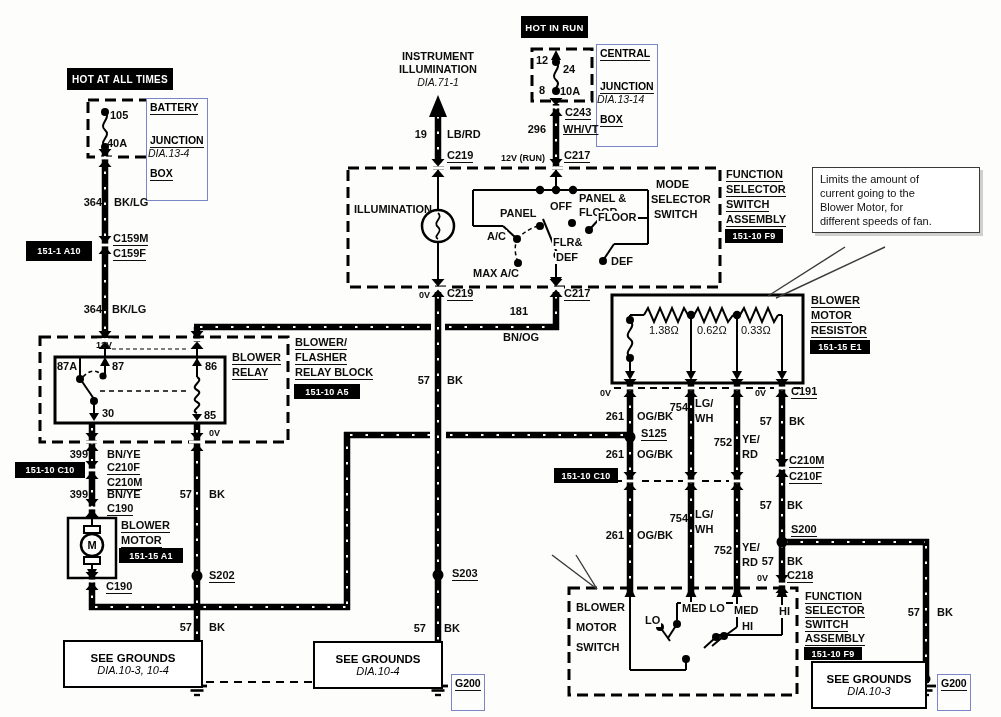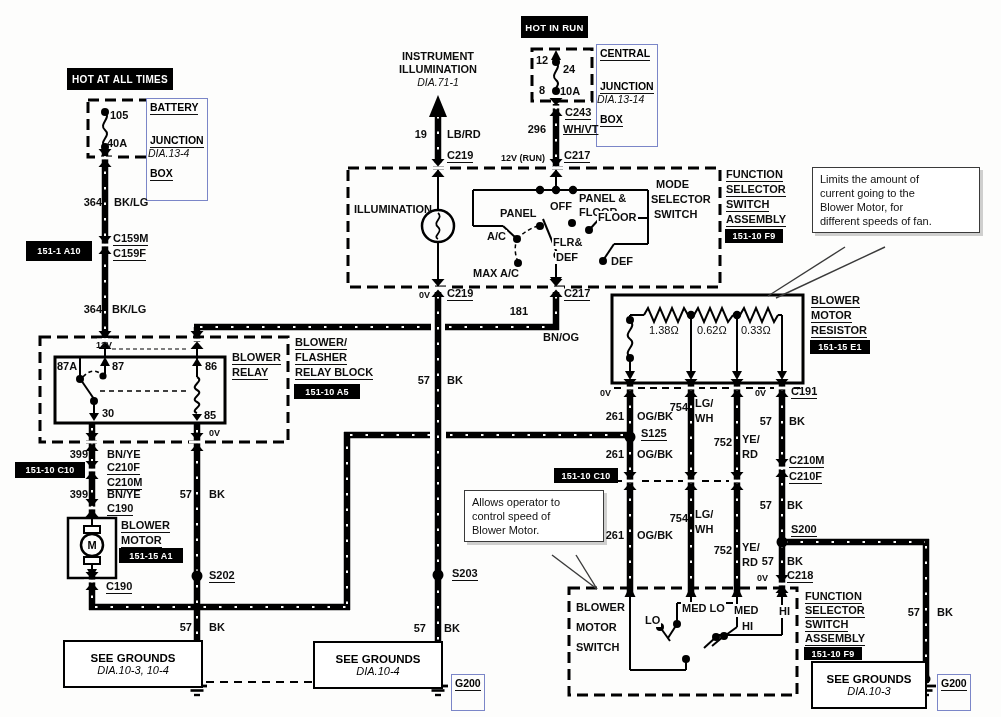--- a/index.html
+++ b/index.html
@@ -401,42 +401,37 @@
 <div class="lb" style="left:726px;top:168px;"><span class="un">FUNCTION</span></div>
 <div class="lb" style="left:726px;top:183px;"><span class="un">SELECTOR</span></div>
 <div class="lb" style="left:726px;top:198px;"><span class="un">SWITCH</span></div>
 <div class="lb" style="left:726px;top:213px;"><span class="un">ASSEMBLY</span></div>
 <div class="refbox" style="left:725px;top:229px;width:58px;height:14px;">151-10 F9</div>
 
 <div class="lb sm" style="left:419px;top:289px;">0V</div>
 <div class="lb" style="left:447px;top:287px;"><span class="un">C219</span></div>
 <div class="lb" style="left:564px;top:287px;"><span class="un">C217</span></div>
 <div class="lb rt" style="left:500px;top:305px;width:28px;">181</div>
-<div class="lb" style="left:503px;top:331px;margin-left:40px;">BN/OG</div>
+<div class="lb" style="left:503px;top:331px;">BN/OG</div>
 <div class="lb rt" style="left:408px;top:374px;width:22px;">57</div>
 <div class="lb" style="left:447px;top:374px;">BK</div>
 <div class="lb" style="left:452px;top:567px;"><span class="un">S203</span></div>
 <div class="lb rt" style="left:404px;top:622px;width:22px;">57</div>
 <div class="lb" style="left:444px;top:622px;">BK</div>
 <div class="gndbox" style="left:313px;top:641px;width:118px;">
   <div class="g1">SEE GROUNDS</div>
   <div class="g2">DIA.10-4</div>
 </div>
 <div class="bluebox" style="left:451px;top:674px;"><span class="bline">G200</span></div>
 
 <div class="notebox" style="left:812px;top:167px;width:152px;">
   <div>Limits the amount of</div>
   <div>current going to the</div>
   <div>Blower Motor, for</div>
   <div>different speeds of fan.</div>
-</div>
-<div class="notebox" style="left:464px;top:490px;width:124px;">
-  <div>Allows operator to</div>
-  <div>control speed of</div>
-  <div>Blower Motor.</div>
 </div>
 
 <div class="lb reg" style="left:649px;top:324px;">1.38Ω</div>
 <div class="lb reg" style="left:697px;top:324px;">0.62Ω</div>
 <div class="lb reg" style="left:741px;top:324px;">0.33Ω</div>
 <div class="lb" style="left:811px;top:294px;"><span class="un">BLOWER</span></div>
 <div class="lb" style="left:811px;top:309px;"><span class="un">MOTOR</span></div>
 <div class="lb" style="left:811px;top:324px;"><span class="un">RESISTOR</span></div>
 <div class="refbox" style="left:810px;top:340px;width:60px;height:14px;">151-15 E1</div>
 <div class="lb sm" style="left:600px;top:387px;">0V</div>

